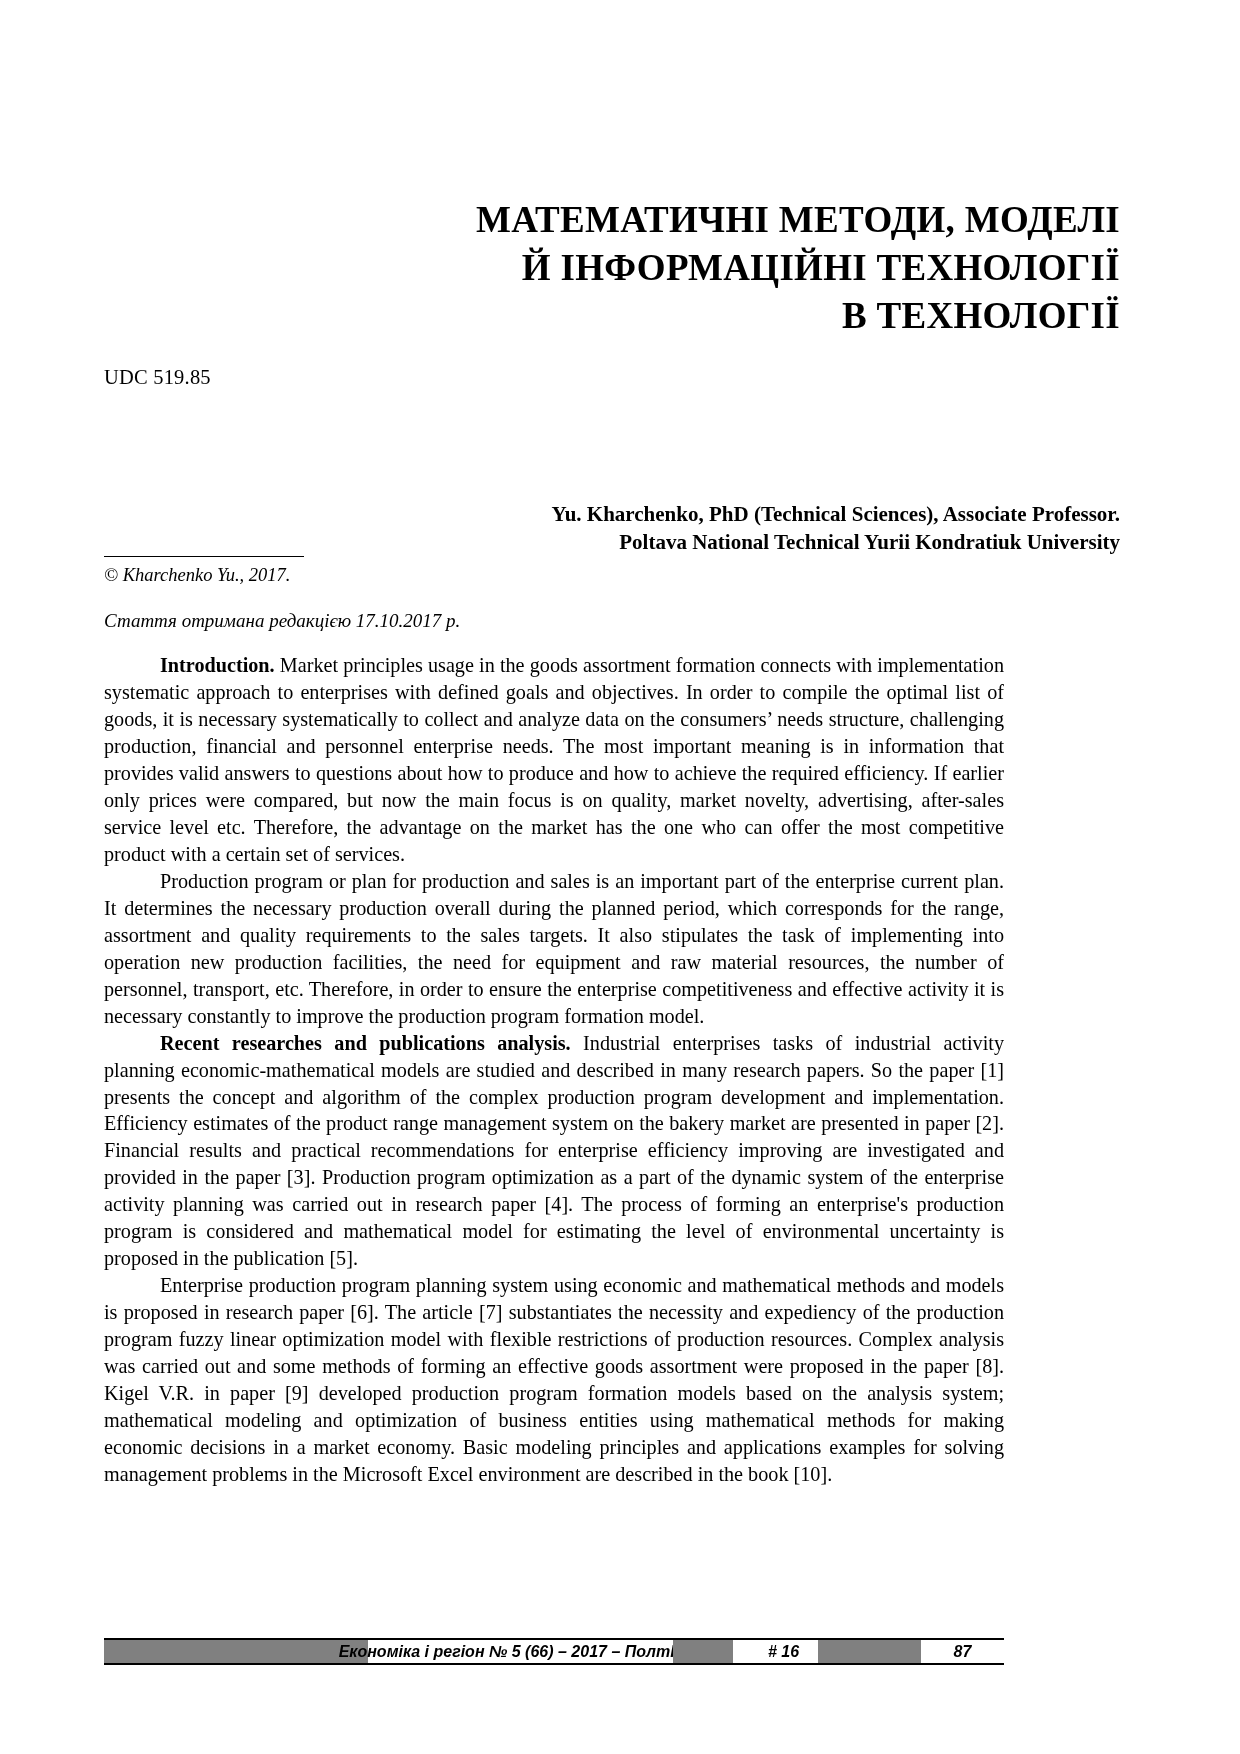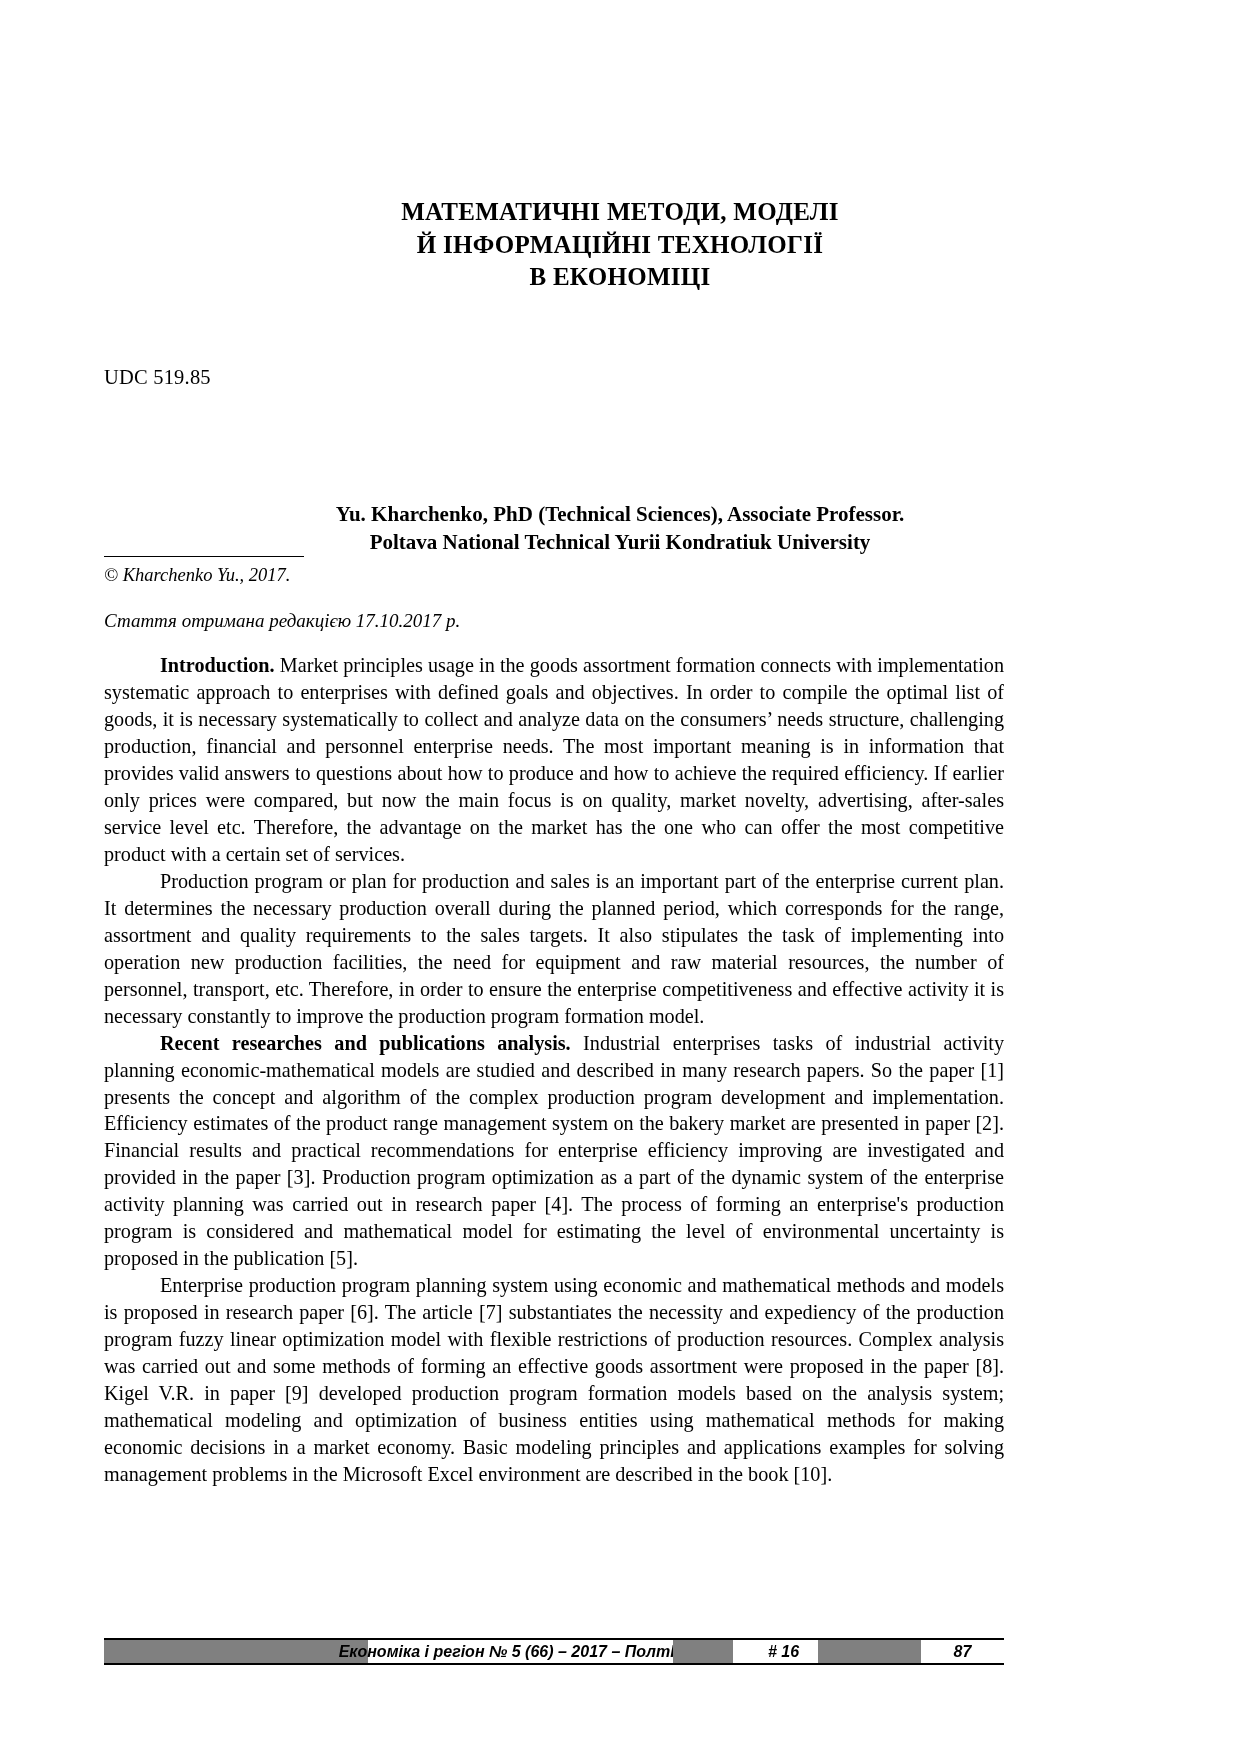--- a/index.html
+++ b/index.html
@@ -22,23 +22,23 @@
     height: 1754px;
     padding: 0;
   }
 
   
   .section-head {
     position: absolute;
     left: 120px;
     top: 196px;
     width: 1000px;
-    text-align: center;
+    text-align: right;
     font-weight: bold;
-    font-size: 25px;
+    font-size: 37px;
     line-height: 1.30;
     letter-spacing: 0.3px;
   }
   .section-head div { white-space: nowrap; }
 
   
   .udc {
     position: absolute;
     left: 104px;
     top: 366px;
@@ -58,21 +58,21 @@
     line-height: 1.33;
     letter-spacing: 0.1px;
   }
 
   
   .authors {
     position: absolute;
     left: 120px;
     top: 500px;
     width: 1000px;
-    text-align: center;
+    text-align: right;
     font-weight: bold;
     font-size: 21px;
     line-height: 1.35;
   }
 
   
   .foot-rule {
     position: absolute;
     left: 104px;
     top: 556px;
@@ -146,21 +146,21 @@
   .f-page    { width: 83px; }
 </style>
 </head>
 <body>
 
 <div class="page">
 
   <div class="section-head">
     <div>МАТЕМАТИЧНІ МЕТОДИ, МОДЕЛІ</div>
     <div>Й ІНФОРМАЦІЙНІ ТЕХНОЛОГІЇ</div>
-    <div>В ЕКОНОМІЦІ</div>
+    <div>В ТЕХНОЛОГІЇ</div>
   </div>
 
   <div class="udc">UDC 519.85</div>
 
 
   <div class="authors">
     <div>Yu. Kharchenko, PhD (Technical Sciences), Associate Professor.</div>
     <div>Poltava National Technical Yurii Kondratiuk University</div>
   </div>
 

